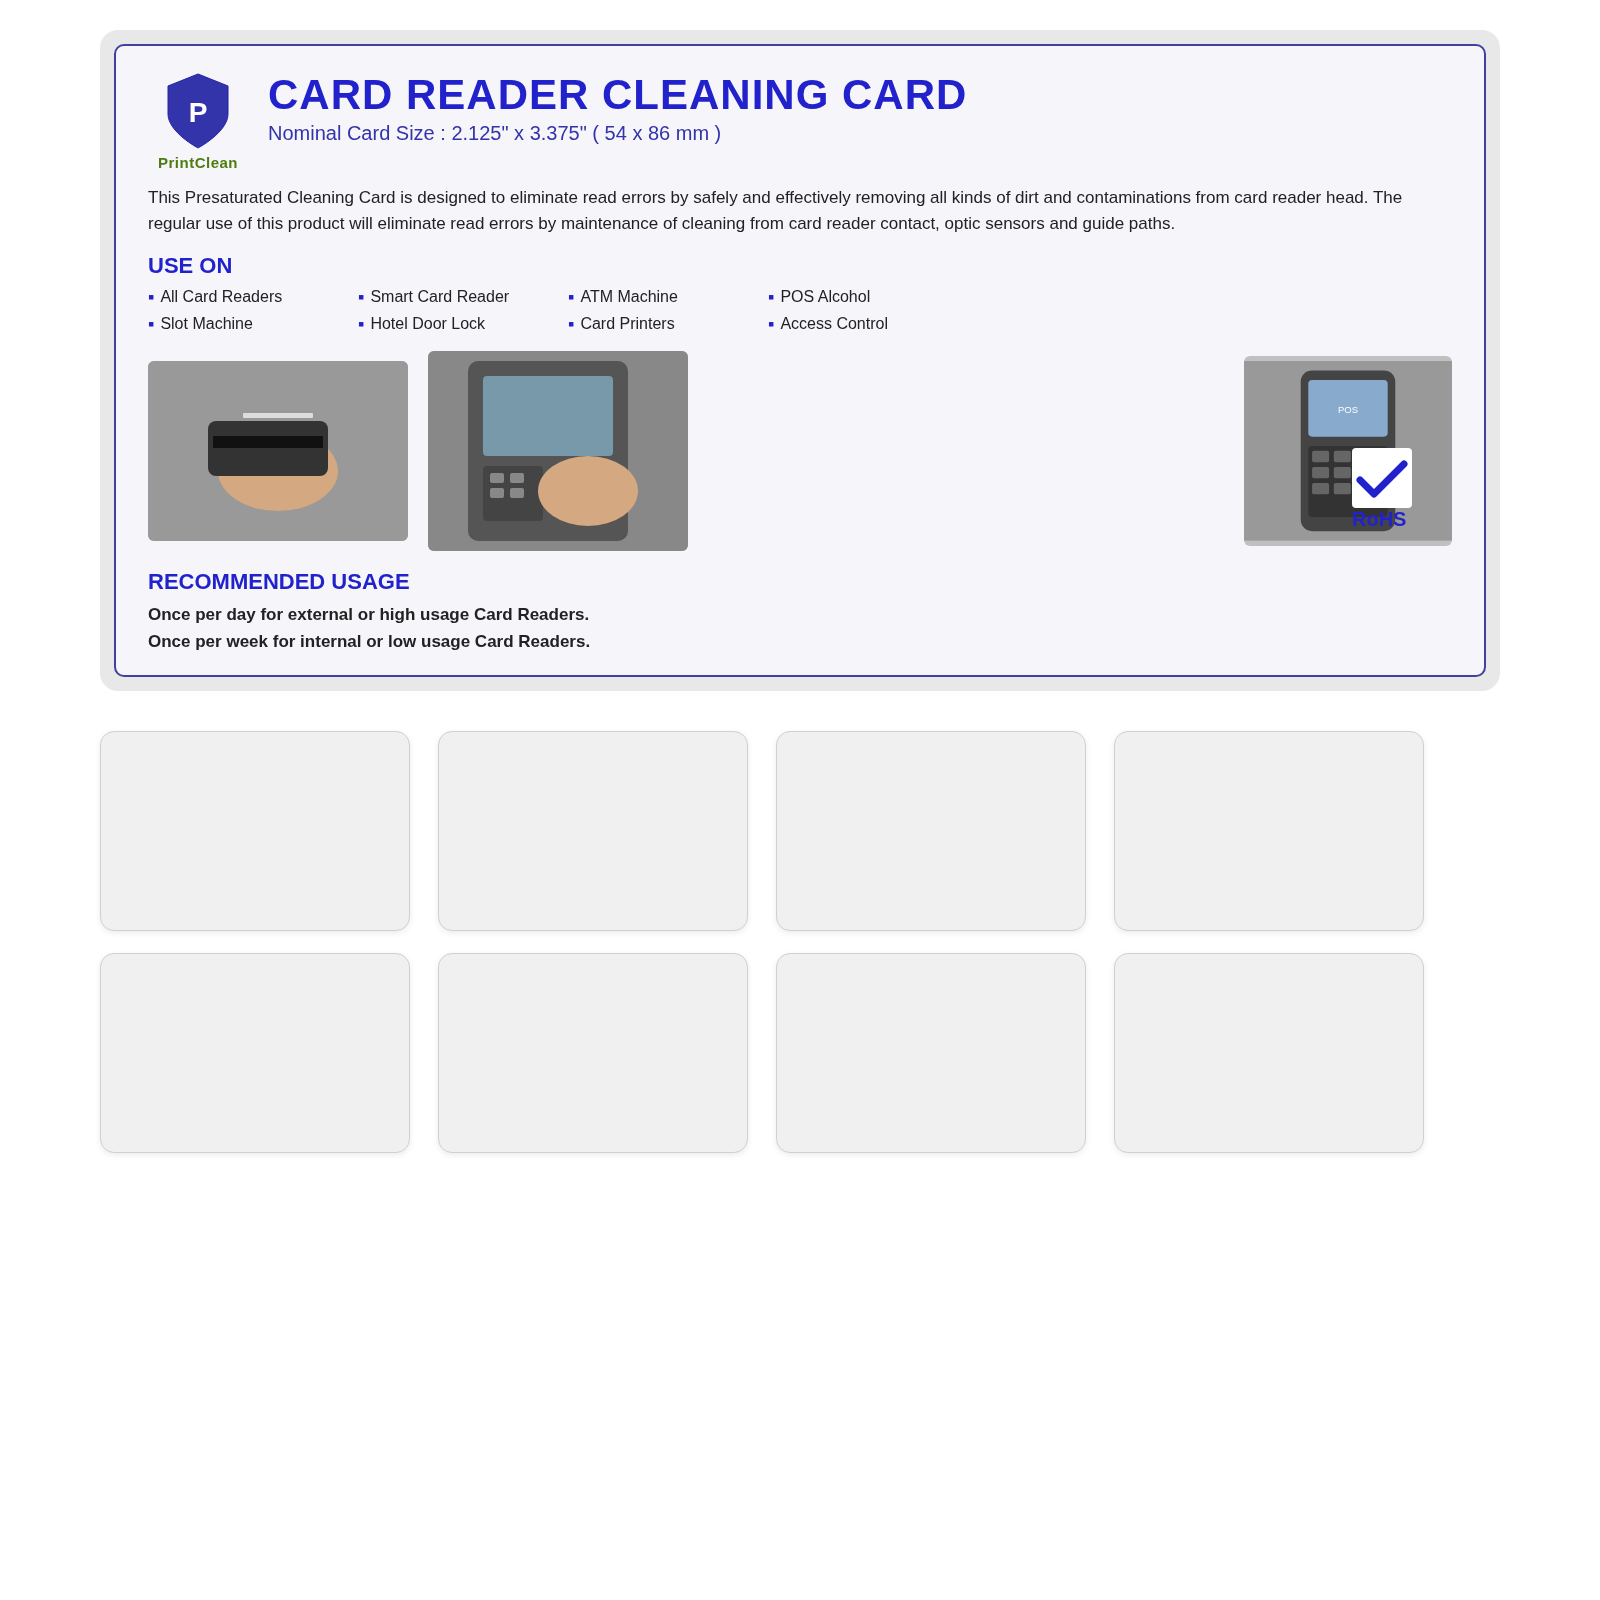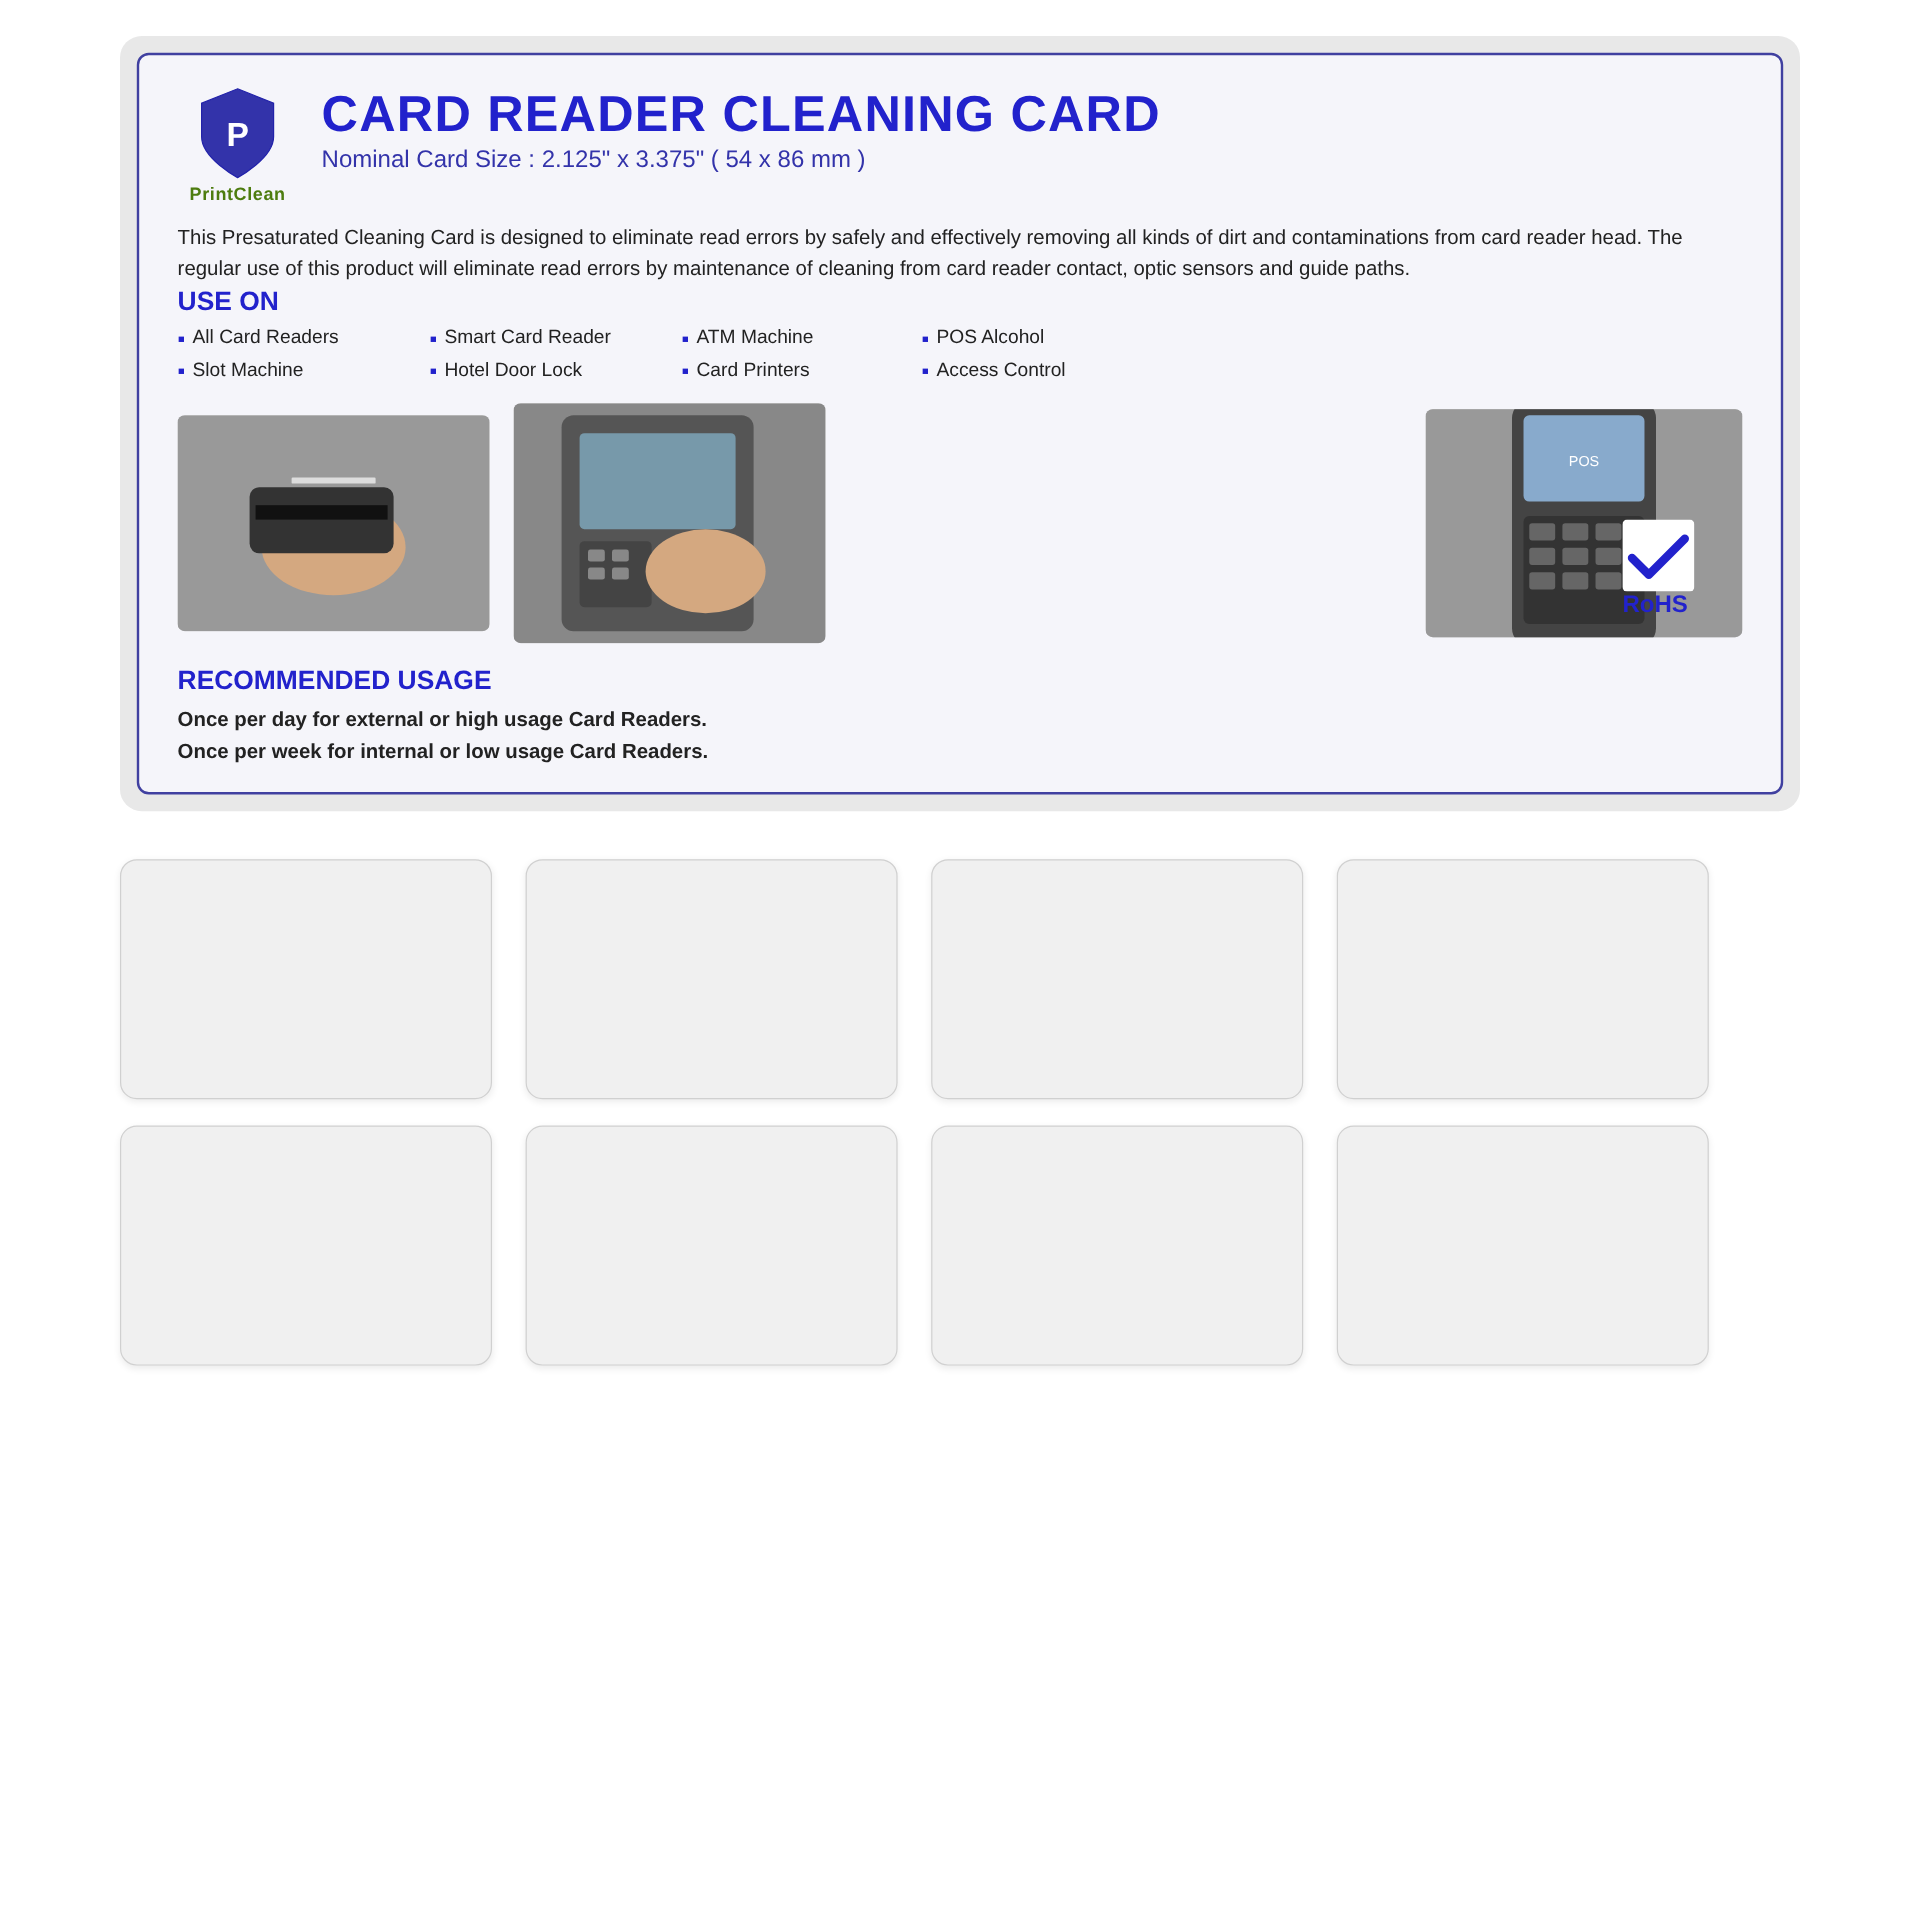--- a/index.html
+++ b/index.html
@@ -74,21 +74,21 @@
     .subtitle {
       font-size: 20px;
       color: #3333aa;
       margin-top: 4px;
     }
 
     .description {
       font-size: 17px;
       color: #222;
       line-height: 1.55;
-      margin-bottom: 0;
+      margin-bottom: 15px;
     }
 
     
     .use-on-label {
       font-size: 22px;
       font-weight: 900;
       color: #2222cc;
       margin-bottom: 8px;
     }
 
@@ -135,21 +135,21 @@
       width: 260px;
       height: 180px;
     }
 
     .img-atm {
       width: 260px;
       height: 200px;
     }
 
     .img-pos {
-      width: 264px;
+      width: 208px;
       height: 190px;
       margin-left: auto;
     }
 
     
     .rohs-area {
       position: absolute;
       right: 40px;
       bottom: 20px;
       display: flex;

